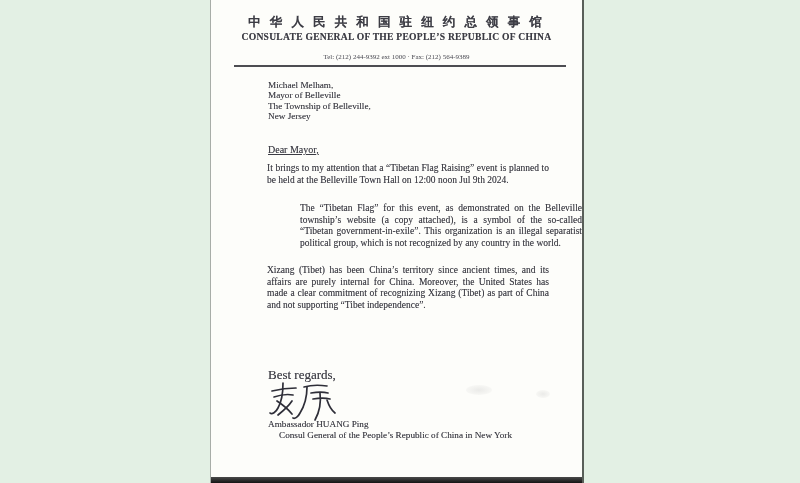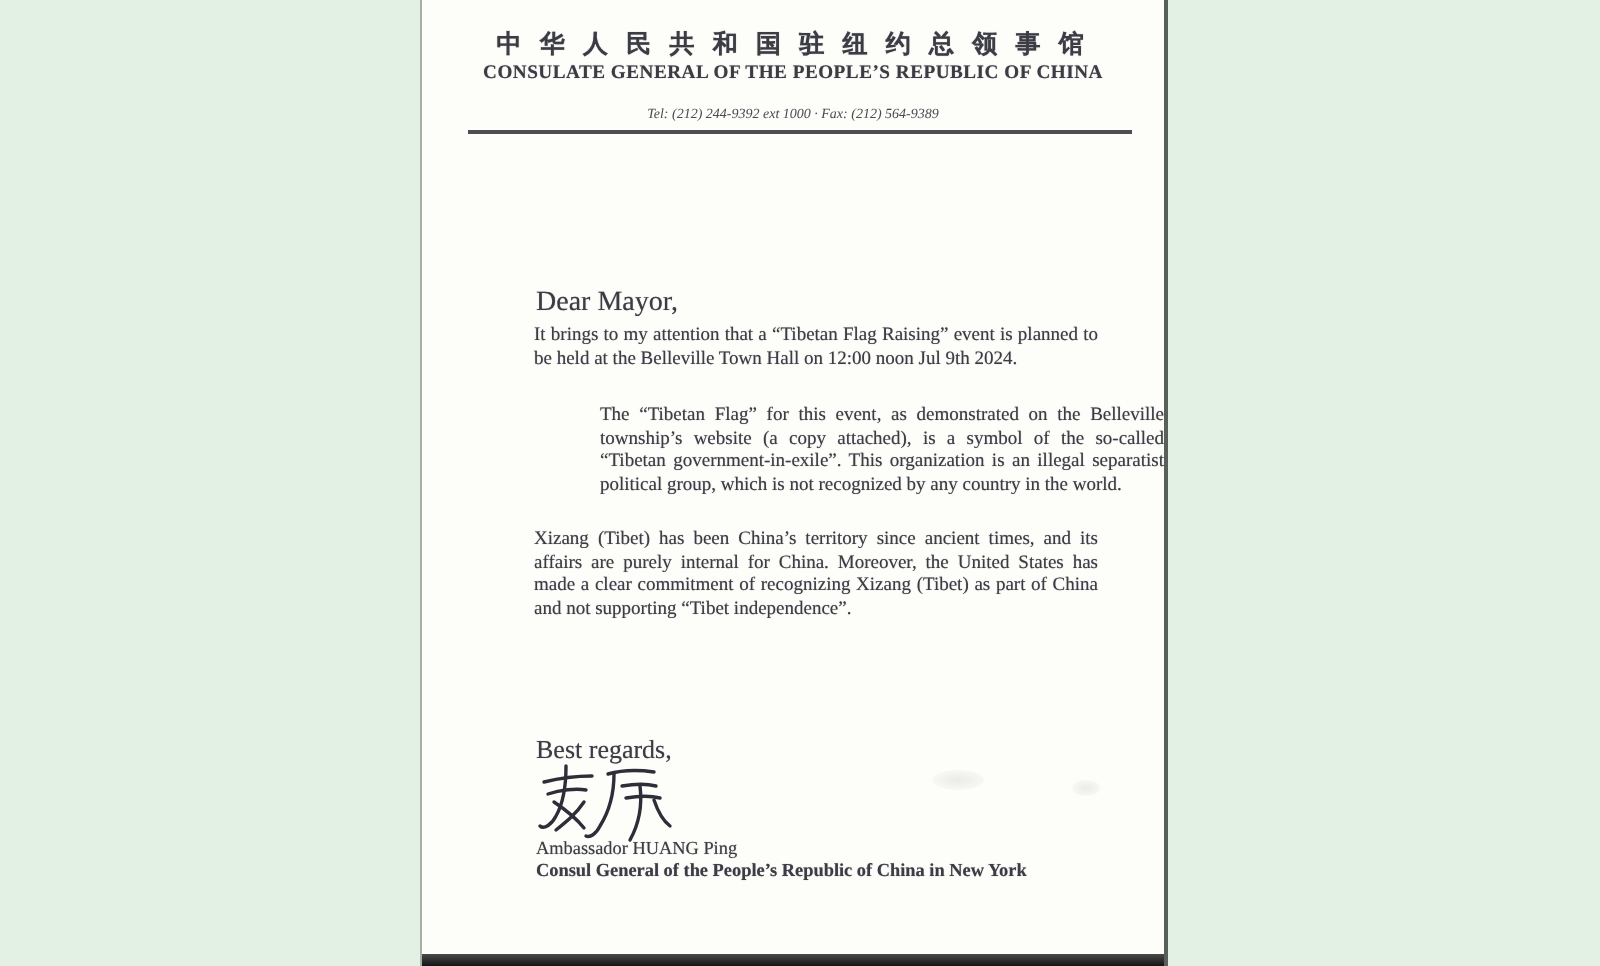--- a/index.html
+++ b/index.html
@@ -57,21 +57,20 @@
   }
   .addr-line {
     top: 44px;
     font-size: 7px;
     color: #4a4a52;
   }
   .tel-line {
     top: 53px;
     font-size: 7px;
     color: #4a4a52;
-    font-style: italic;
   }
   .letterhead-rule {
     top: 65px;
     left: 23px;
     width: 332px;
     height: 2px;
     background: #4d4d52;
   }
 
   .body-text {
@@ -80,21 +79,22 @@
   }
   .recipient {
     left: 57px;
     top: 80px;
     font-size: 9.2px;
     line-height: 10.3px;
   }
   .salutation {
     left: 57px;
     top: 144px;
-    font-size: 14px;
+    font-size: 10px;
+    text-decoration: underline;
   }
   .para {
     left: 56px;
     width: 282px;
     font-size: 9.5px;
     line-height: 11.5px;
     text-align: justify;
   }
   .p1 { top: 163px; }
   .p2 { top: 203px; margin-left: 33px; }
@@ -111,24 +111,23 @@
     top: 380px;
     width: 76px;
     height: 42px;
   }
   .signer-1 {
     left: 57px;
     top: 419px;
     font-size: 9.2px;
   }
   .signer-2 {
-    left: 57px;
+    left: 68px;
     top: 429.5px;
     font-size: 9.2px;
-    font-weight: bold;
   }
 
   .smudge {
     position: absolute;
     border-radius: 50%;
     background: radial-gradient(rgba(150,150,150,0.18), rgba(150,150,150,0));
   }
   .smudge-1 { left: 255px; top: 385px; width: 26px; height: 10px; }
   .smudge-2 { left: 325px; top: 390px; width: 14px; height: 8px; }
 </style>
@@ -136,20 +135,26 @@
 <body>
 
 <div class="scene">
   <div class="page">
 
     <div class="abs centered en-title body-text">CONSULATE GENERAL OF THE PEOPLE’S REPUBLIC OF CHINA</div>
     <div class="abs centered cn-title body-text">中 华 人 民 共 和 国 驻 纽 约 总 领 事 馆</div>
     <div class="abs centered tel-line">Tel: (212) 244-9392 ext 1000  ·  Fax: (212) 564-9389</div>
     <div class="abs letterhead-rule"></div>
 
+    <div class="abs recipient body-text">
+      <div>Michael Melham,</div>
+      <div>Mayor of Belleville</div>
+      <div>The Township of Belleville,</div>
+      <div>New Jersey</div>
+    </div>
 
     <div class="abs salutation body-text">Dear Mayor,</div>
 
     <div class="abs para p1 body-text">It brings to my attention that a “Tibetan Flag Raising” event is planned to be held at the Belleville Town Hall on 12:00 noon Jul 9th 2024.</div>
     <div class="abs para p2 body-text">The “Tibetan Flag” for this event, as demonstrated on the Belleville township’s website (a copy attached), is a symbol of the so-called “Tibetan government-in-exile”. This organization is an illegal separatist political group, which is not recognized by any country in the world.</div>
     <div class="abs para p3 body-text">Xizang (Tibet) has been China’s territory since ancient times, and its affairs are purely internal for China. Moreover, the United States has made a clear commitment of recognizing Xizang (Tibet) as part of China and not supporting “Tibet independence”.</div>
 
     <div class="abs regards body-text">Best regards,</div>
 
     <svg class="abs signature" viewBox="0 0 76 42" aria-hidden="true">

